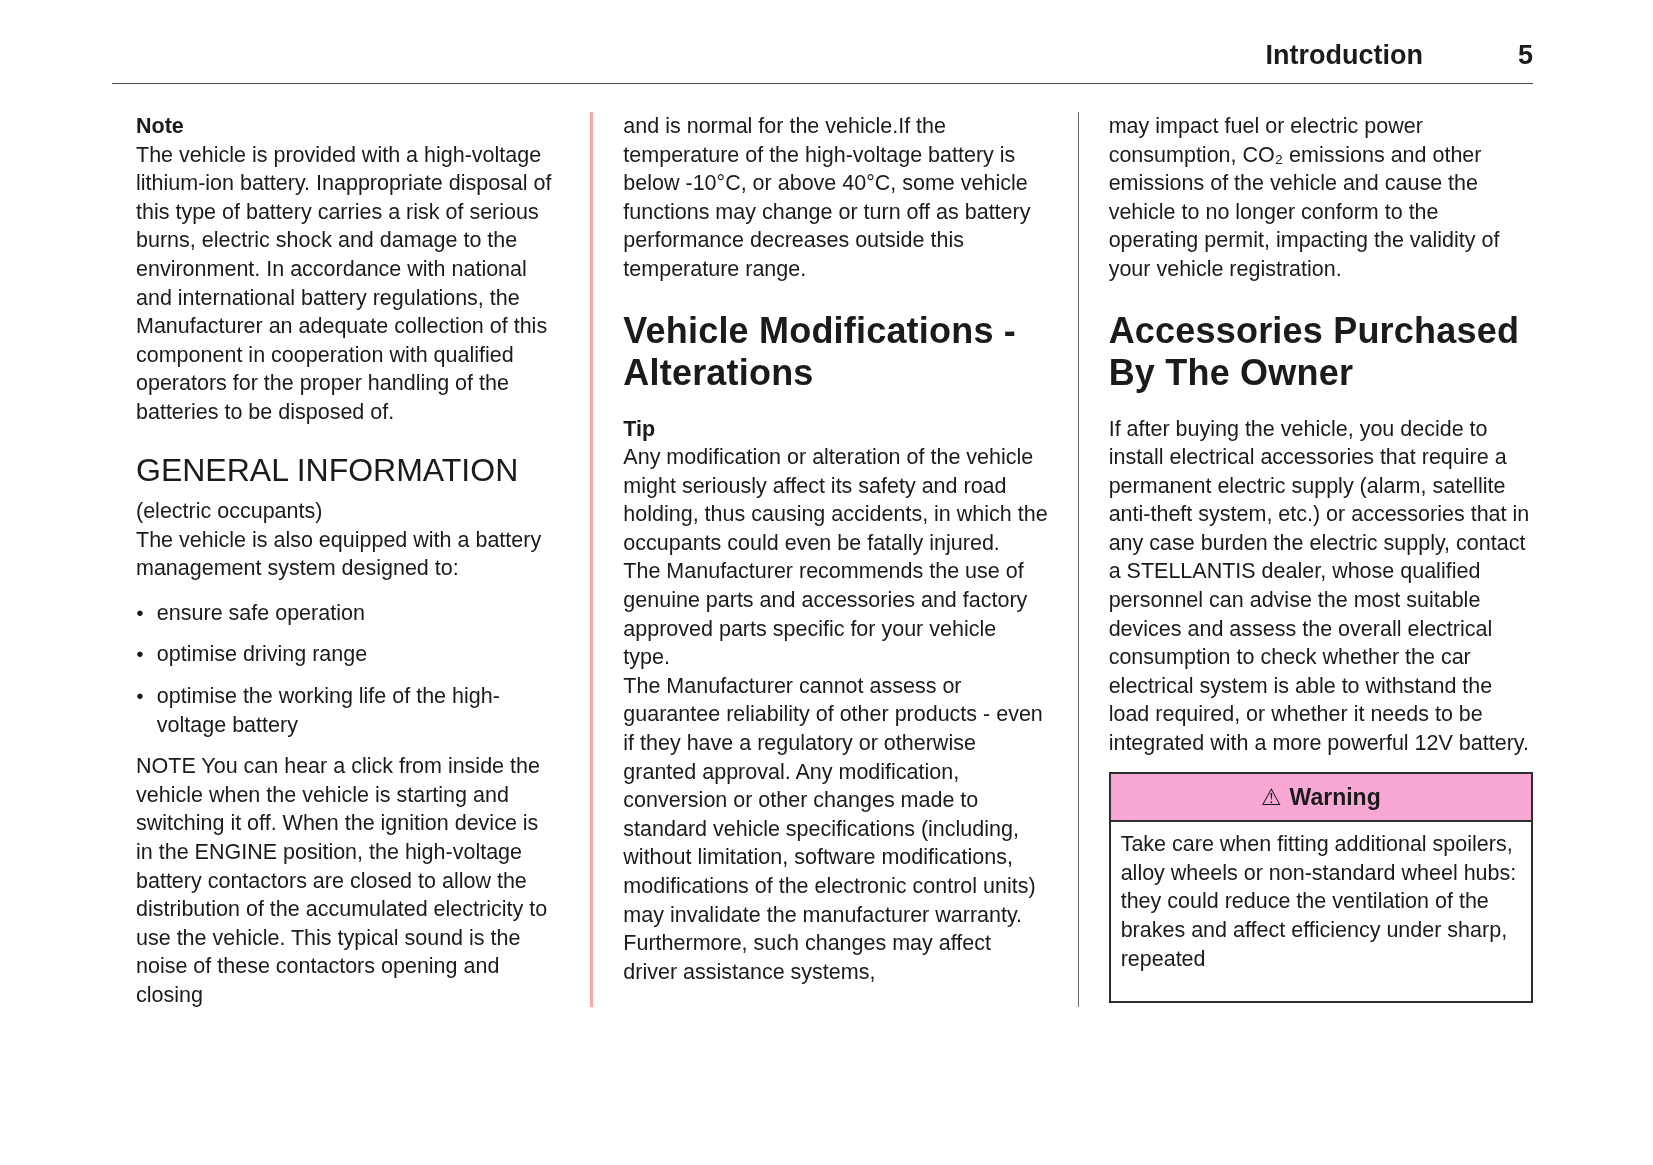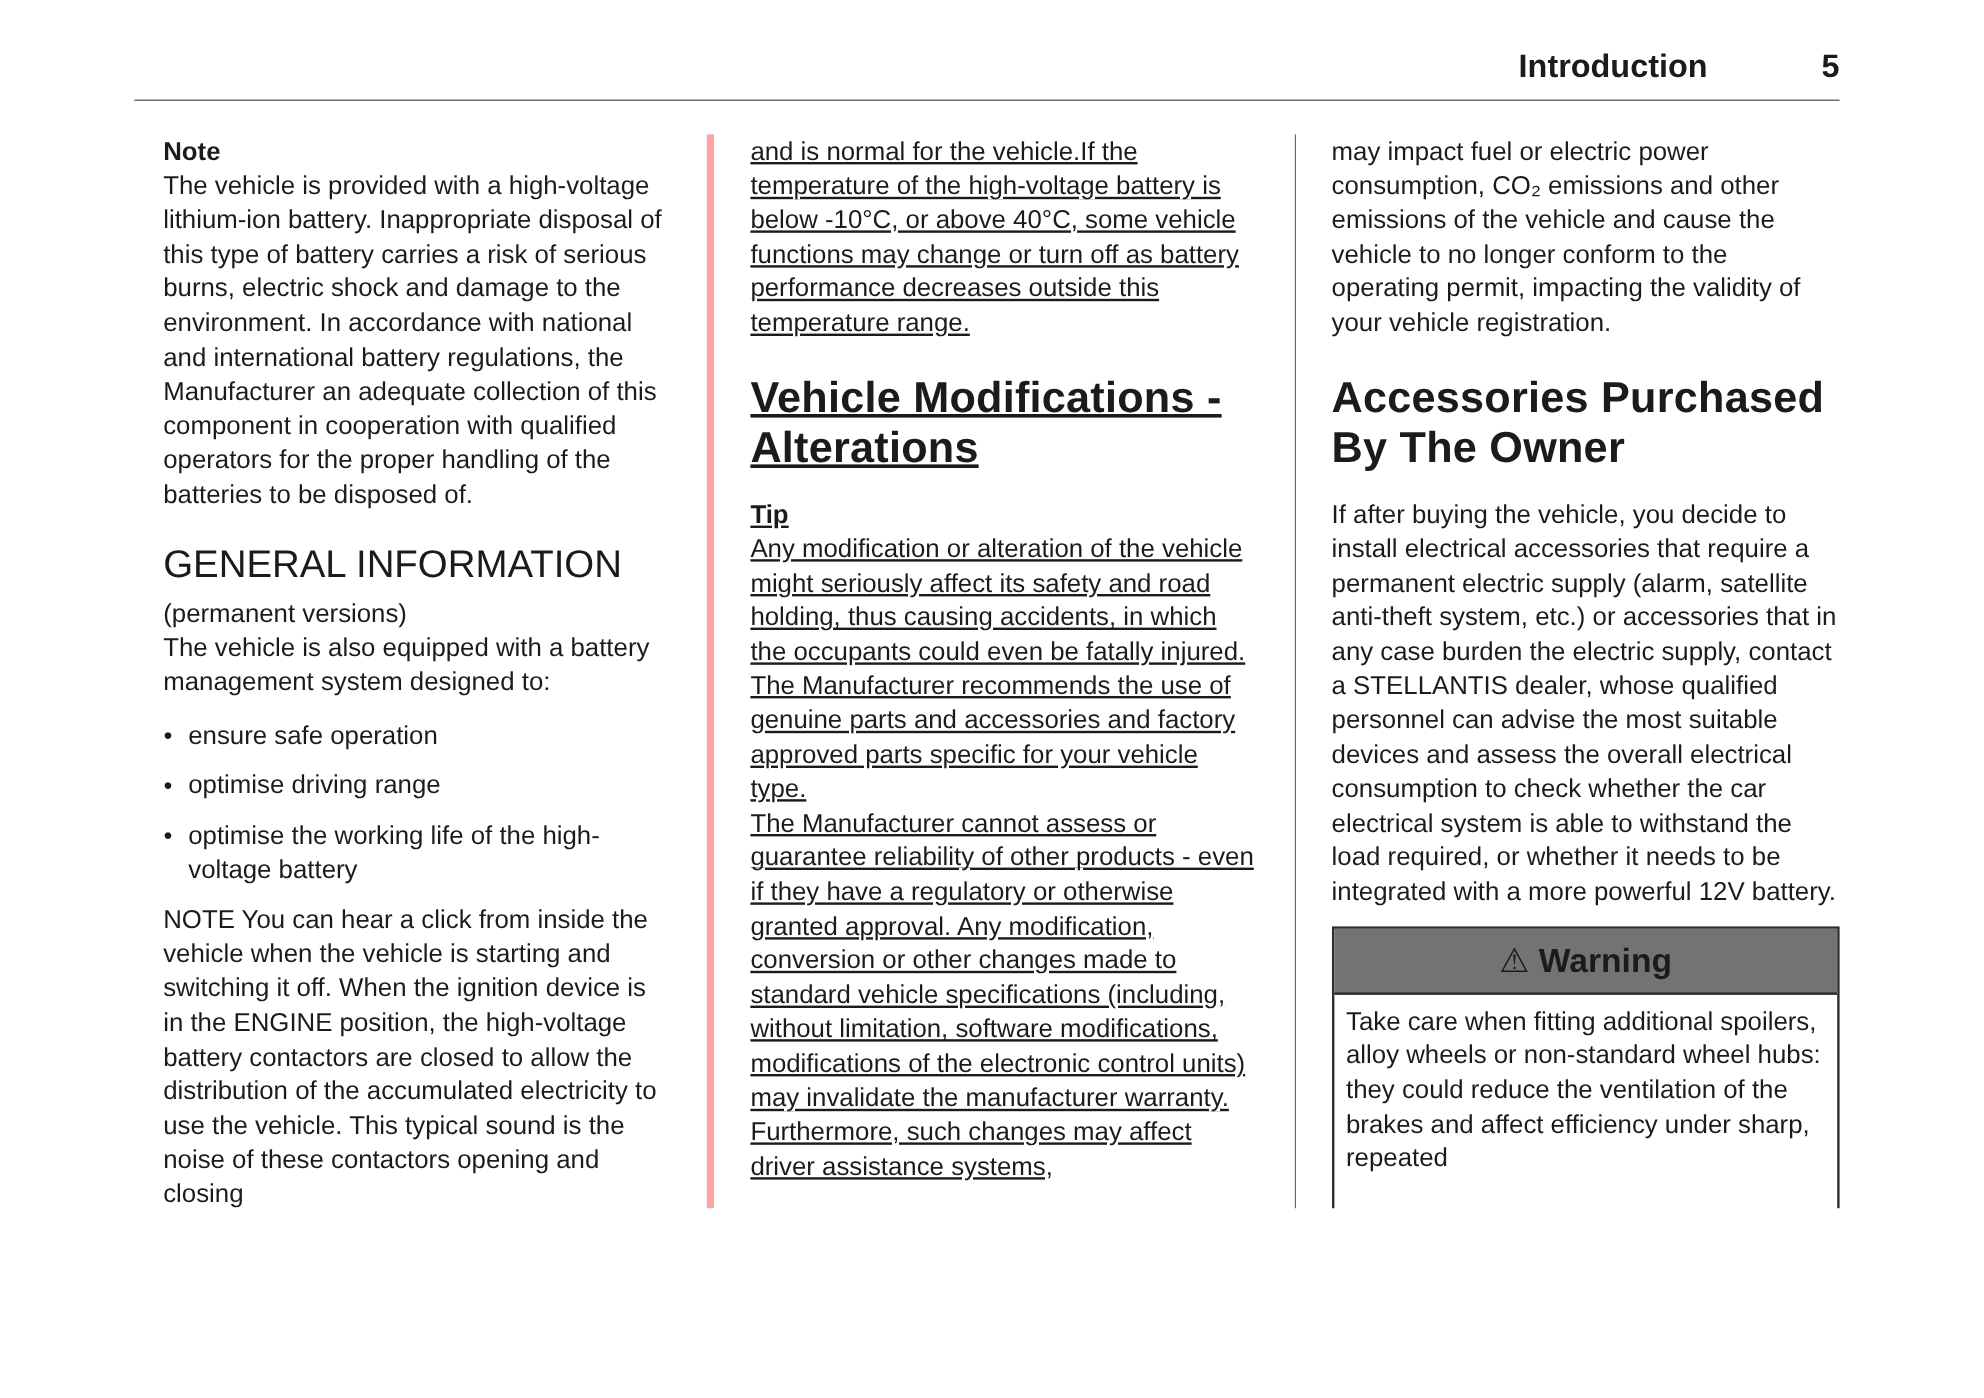--- a/index.html
+++ b/index.html
@@ -30,21 +30,21 @@
     min-height:945px;
     align-items:stretch;
     margin-left:24px;
   }
   .col {
     flex:1 1 0;
     font-size:21.5px;
     line-height:1.33;
   }
   .col-1 { padding-right:30px; }
-  .col-2 { padding:0 30px; border-left:6px solid #fca5a5; border-right:1px solid #6b6b6b;text-decoration:underline; }
+  .col-2 { padding:0 30px; border-left:3px solid #fca5a5; border-right:1px solid #6b6b6b; }
   .col-3 { padding-left:30px; }
   .label-bold { font-weight:bold; }
   .section-heading {
     font-size:32px;
     font-weight:400;
     margin:22px 0 6px;
   }
   .big-heading {
     font-size:36px;
     font-weight:bold;
@@ -56,25 +56,25 @@
   p.body { margin:0; }
   .bullet-list { margin:16px 0 12px; }
   .bullet-item { display:flex; gap:13px; margin-bottom:13px; align-items:flex-start; }
   .bullet-dot { font-size:13px; line-height:28px; flex:0 0 auto; color:#1b1b1b; }
   .bullet-text { flex:1 1 auto; }
   .warning-box {
     border:2px solid #2e2e2e;
     margin-top:14px;
   }
   .warning-head {
-    background:#737373;
+    background:#f9a8d4;
     border-bottom:2px solid #2e2e2e;
     text-align:center;
     font-weight:bold;
-    font-size:28px;
+    font-size:23px;
     padding:8px 0;
   }
   .warning-icon { font-weight:normal; margin-right:8px; }
   .warning-body { padding:8px 10px 28px; }
 </style>
 </head>
 <body>
 
 <div class="page">
 
@@ -83,21 +83,21 @@
     <span>5</span>
   </div>
 
   <div class="columns">
 
     <div class="col col-1">
       <p class="body label-bold">Note</p>
       <p class="body">The vehicle is provided with a high-voltage lithium-ion battery. Inappropriate disposal of this type of battery carries a risk of serious burns, electric shock and damage to the environment. In accordance with national and international battery regulations, the Manufacturer an adequate collection of this component in cooperation with qualified operators for the proper handling of the batteries to be disposed of.</p>
 
       <h2 class="section-heading">GENERAL INFORMATION</h2>
-      <p class="body">(permanent versions)</p>
+      <p class="body">(electric occupants)</p>
       <p class="body">The vehicle is also equipped with a battery management system designed to:</p>
 
       <div class="bullet-list">
         <div class="bullet-item">
           <span class="bullet-dot">●</span>
           <span class="bullet-text">ensure safe operation</span>
         </div>
         <div class="bullet-item">
           <span class="bullet-dot">●</span>
           <span class="bullet-text">optimise driving range</span>

